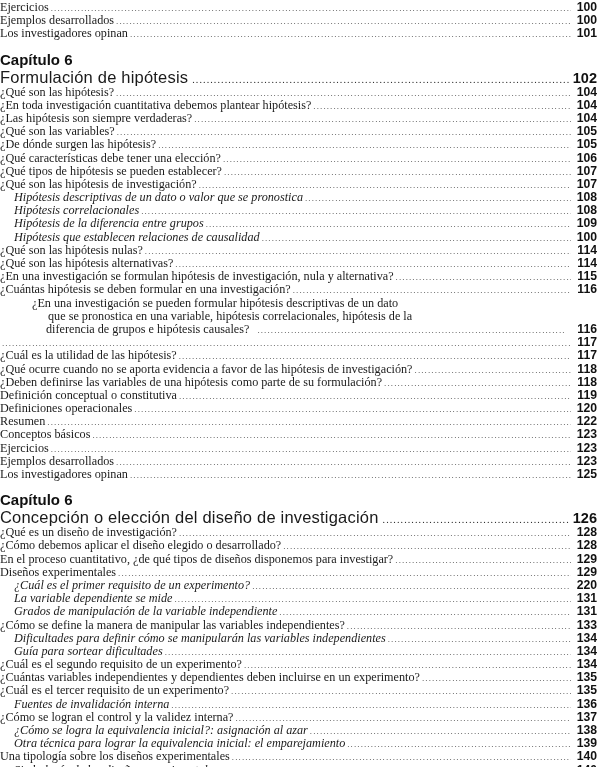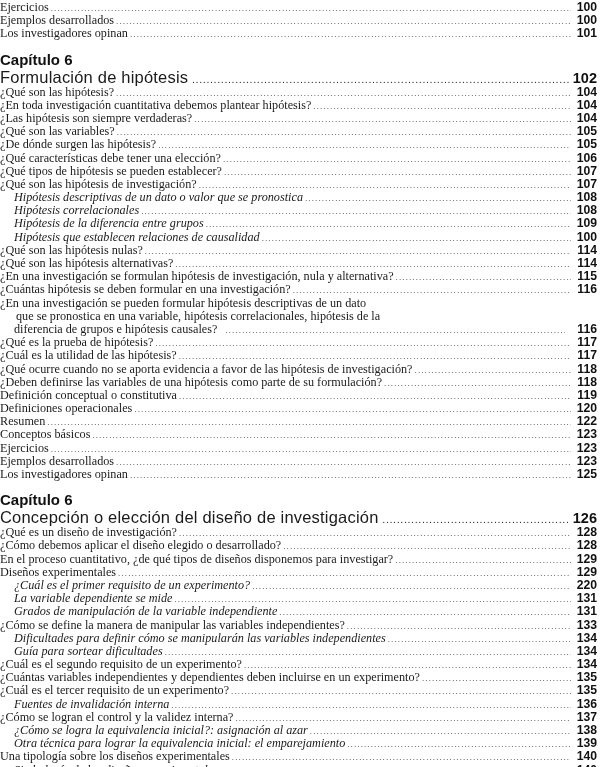--- a/index.html
+++ b/index.html
@@ -25,21 +25,21 @@
   .row .dots::before {
     content: "........................................................................................................................................................................................................................................................................";
   }
   .row .page-num {
     flex: 0 0 auto; width: 22px; text-align: right;
     font-family: "Liberation Sans", "DejaVu Sans", sans-serif;
     font-weight: bold; font-size: 12.2px; color: #111;
     padding-right: 3px;
   }
   .row.lvl2 .title { padding-left: 14px; font-style: italic; }
-  .row.wrap { height: auto; }
+  .row.wrap { height: auto; margin-left: 32px; }
   .wrap-block { font-size: 12.2px; line-height: 13.2px; }
   .wrap-block .cont { padding-left: 16px; white-space: nowrap; }
   .chapter-label {
     font-family: "Liberation Sans", "DejaVu Sans", sans-serif;
     font-weight: bold; font-size: 15px; color: #111;
     margin-top: 10px; height: 17px; line-height: 17px;
   }
   .chapter-title-row {
     display: flex; align-items: baseline; height: 18px; line-height: 18px;
   }
@@ -176,21 +176,20 @@
         <div class="cont">que se pronostica en una variable, hipótesis correlacionales, hipótesis de la</div>
         <div class="row" style="padding-left:14px;gap:6px;">
           <span class="title">diferencia de grupos e hipótesis causales?</span>
           <span class="dots"></span>
           <span class="page-num">116</span>
         </div>
       </div>
     </div>
     <div id="ch6-b">
         <div class="row">
-          <span class="title">¿Qué es la prueba de hipótesis?</span>
           <span class="dots"></span>
           <span class="page-num">117</span>
         </div>
         <div class="row">
           <span class="title">¿Cuál es la utilidad de las hipótesis?</span>
           <span class="dots"></span>
           <span class="page-num">117</span>
         </div>
         <div class="row">
           <span class="title">¿Qué ocurre cuando no se aporta evidencia a favor de las hipótesis de investigación?</span>

